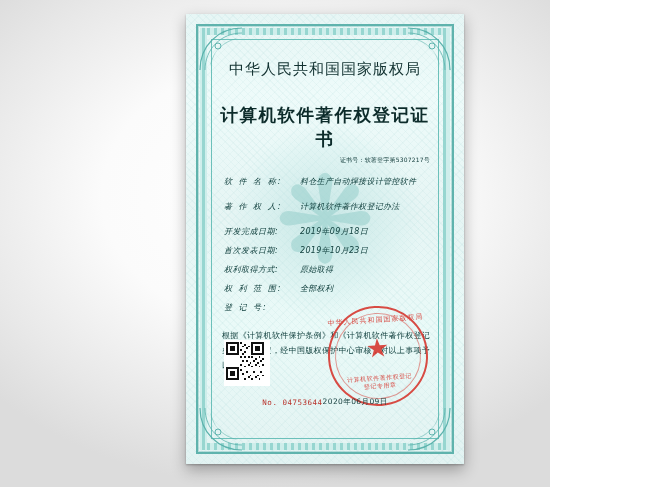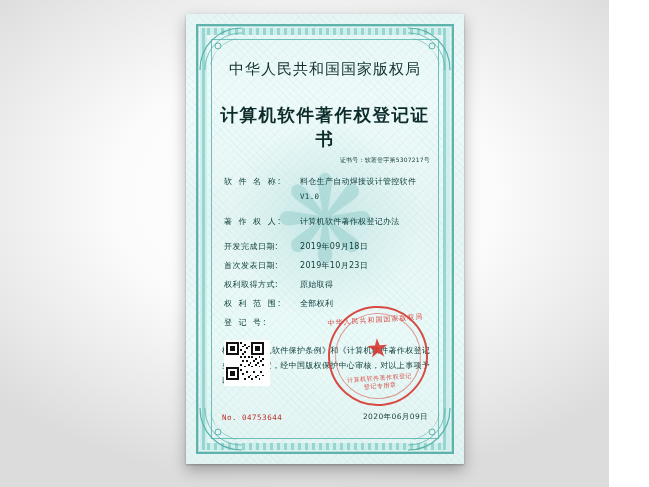--- a/index.html
+++ b/index.html
@@ -8,21 +8,21 @@
     background: #ffffff;
   }
   body {
     width: 649px;
     height: 487px;
     font-family: "DejaVu Sans", sans-serif;
     overflow: hidden;
   }
   #stage {
     position: relative;
-    width: 609px;
+    width: 550px;
     height: 487px;
     background: linear-gradient(180deg, #ffffff 0%, #ffffff 55%, #f2f2f2 78%, #e2e2e2 100%);
   }
   
   #stage:before {
     content: "";
     position: absolute;
     inset: 0;
     background: radial-gradient(ellipse 70% 60% at 50% 40%, #ffffff 0%, #fbfbfb 45%, #e8e8e8 80%, #dcdcdc 100%);
   }
@@ -152,25 +152,26 @@
     padding-right: 2px;
     letter-spacing: 0.2px;
   }
 
   .fields {
     margin-top: 10px;
     padding-left: 6px;
   }
   .row {
     display: flex;
-    align-items: flex-start;
+    align-items: center;
     font-size: 8px;
     line-height: 13px;
     color: #11403e;
     margin-bottom: 6px;
+    font-style: italic;
   }
   .row .lbl {
     width: 76px;
     flex: 0 0 76px;
     letter-spacing: 2px;
     white-space: nowrap;
   }
   .row .lbl.tight { letter-spacing: 0.5px; }
   .row .val {
     flex: 1 1 auto;
@@ -247,23 +248,23 @@
     text-align: center;
     font-size: 6px;
     line-height: 8px;
     letter-spacing: 0.5px;
   }
 
   .footer {
     position: absolute;
     left: 4px;
     right: 4px;
-    bottom: 12px;
+    bottom: 27px;
     display: flex;
-    justify-content: space-between;
+    justify-content: center;
     align-items: flex-end;
     font-size: 7.5px;
     color: #123b3a;
   }
   .footer .no {
     font-family: "DejaVu Sans Mono", monospace;
     color: #b8332c;
     letter-spacing: 0.5px;
   }
   .footer .date { letter-spacing: 0.4px; }
@@ -310,21 +311,20 @@
       <div class="org">中华人民共和国国家版权局</div>
       <div class="title">计算机软件著作权登记证书</div>
       <div class="cert-no">证书号：软著登字第5307217号</div>
 
       <div class="fields">
 
         <div class="row">
           <div class="lbl">软 件 名 称:</div>
           <div class="val">
             <span>料仓生产自动焊接设计管控软件</span>
-            <span class="line2">V1.0</span>
           </div>
         </div>
 
         <div class="row gap-top">
           <div class="lbl">著 作 权 人:</div>
           <div class="val">计算机软件著作权登记办法</div>
         </div>
 
         <div class="row gap-top">
           <div class="lbl tight">开发完成日期:</div>

